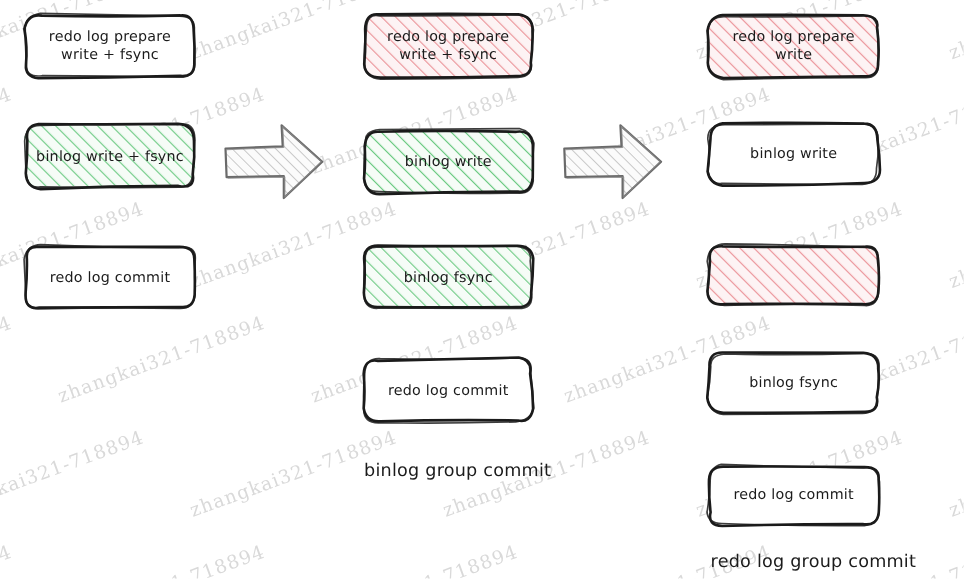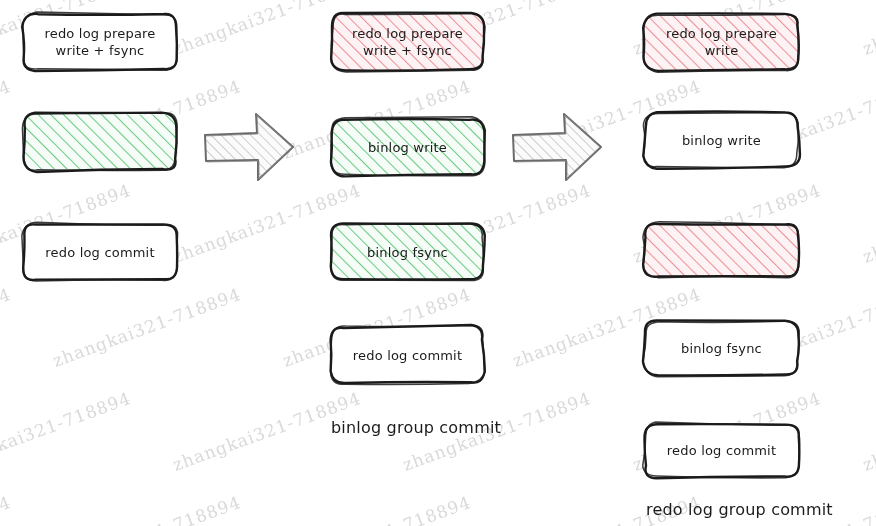--- a/index.html
+++ b/index.html
@@ -155,20 +155,21 @@
         </svg>
         <div class="label">redo log prepare
 write + fsync</div>
       </div>
       <div class="node" style="left: 22px; top: 112px; width: 156px; height: 60px;">
         <svg class="frame" viewBox="0 0 156 60" preserveAspectRatio="none">
           <path d="M13.721268861454046,0.3133796296296297 Q77.12845164609053,0.7710562414266117 140.53563443072701,1.3275394375857337 Q153.29167866941015,0.29500342935528107 153.03600823045267,12.504250685871057 Q153.41859567901236,28.43931412894376 154.22732853223593,44.37437757201646 Q152.150109739369,57.16238511659808 139.47749657064472,55.78730281207133 Q76.08632544581619,54.740339506172845 12.695154320987655,55.82203875171468 Q-0.7534962277091907,57.723285322359395 0.7741289437585733,43.165005144032925 Q-0.531517489711934,28.05973936899863 -1.2954561042524004,12.954473593964336 Q-1.0524725651577502,0.34437071330589847 13.721268861454046,0.3133796296296297 Z" transform="translate(1.5,1.5)" fill="url(#hatch-green)" stroke="none"></path>
           <path d="M11.496694101508917,-0.7719341563786009 Q75.00666666666667,-0.04068587105624133 138.51663923182443,-0.8622770919067215 Q152.7563511659808,0.09842249657064457 152.83699588477367,14.374951989026064 Q153.9038683127572,29.628957475994515 151.70467764060356,44.882962962962964 Q154.15540466392318,58.49500685871056 138.71474622770918,55.53089163237311 Q76.1070233196159,55.53514403292181 13.499300411522634,58.469355281207136 Q0.5026063100137176,57.21751714677641 -0.05030178326474619,44.01934156378601 Q1.40320987654321,29.05688614540466 1.3721124828532236,14.094430727023319 Q-0.868710562414266,0.7992866941015088 11.496694101508917,-0.7719341563786009 Z" transform="translate(1.5,1.5)" fill="none" stroke="#1b1b1b" stroke-width="2.4" stroke-linecap="round" stroke-linejoin="round"></path>
           <path d="M13.299041495198903,0.5879672496570644 Q77.29272548010974,-1.1576577503429355 141.28640946502057,-0.5025454389574759 Q153.57415380658435,-1.7924245541838135 153.6278926611797,13.232662037037038 Q153.0622419410151,28.62917524005487 151.7926268861454,44.0256884430727 Q151.31531378600823,55.936544067215365 140.3312294238683,56.767891803840875 Q76.84795867626886,57.56605795610425 13.36468792866941,56.36544495884774 Q1.3254552469135803,58.6622719478738 0.20658264746227717,43.42822445130315 Q-0.6055924211248286,29.06012860082304 -1.0813580246913579,14.692032750342936 Q-0.21208847736625508,0.3680924211248286 13.299041495198903,0.5879672496570644 Z" transform="translate(1.5,1.5)" fill="none" stroke="#1b1b1b" stroke-width="1.5" stroke-linecap="round" stroke-linejoin="round" opacity="0.85"></path>
         </svg>
+        <div class="label">binlog write + fsync</div>
       </div>
       <div class="node" style="left: 22px; top: 222px; width: 156px; height: 60px;">
         <svg class="frame" viewBox="0 0 156 60" preserveAspectRatio="none">
           <path d="M13.844861111111111,-0.9551063100137173 Q76.2963854595336,-1.1595370370370368 138.7479098079561,0.10082304526748964 Q153.9820404663923,0.9500771604938272 153.34684327846364,13.981032235939644 Q153.45936899862826,28.917227366255144 152.9725257201646,43.853422496570644 Q153.38275548696845,56.00048353909465 140.87433984910837,55.826635802469134 Q76.30281893004116,56.29966392318244 11.731298010973937,56.594499314128946 Q0.47698902606310006,56.06663065843622 0.6298199588477366,44.94713648834019 Q-0.6765466392318243,29.447940672153635 1.1081772976680382,13.948744855967078 Q-0.3685922496570645,-0.4848148148148148 13.844861111111111,-0.9551063100137173 Z" transform="translate(1.5,1.5)" fill="#ffffff" stroke="none"></path>
           <path d="M11.637942386831275,0.9783676268861456 Q75.65573388203018,0.9529218106995887 139.67352537722908,0.9357613168724281 Q153.54533607681756,0.8470781893004116 153.19223593964335,12.862702331961591 Q153.95046639231825,28.575144032921813 153.47061728395062,44.28758573388203 Q152.3641426611797,57.16711934156378 140.31113854595336,55.57584362139918 Q76.35444444444444,55.71722908093279 12.397750342935527,56.152167352537724 Q-1.291124828532236,58.5241975308642 -0.2152263374485596,42.85606310013718 Q1.2374622770919068,27.44340192043896 0.9191220850480111,12.030740740740741 Q-0.08713305898491086,-0.14835390946502064 11.637942386831275,0.9783676268861456 Z" transform="translate(1.5,1.5)" fill="none" stroke="#1b1b1b" stroke-width="2.4" stroke-linecap="round" stroke-linejoin="round"></path>
           <path d="M13.466773834019204,-1.1335493827160494 Q76.1634927983539,1.9222513717421121 138.8602117626886,1.632625171467764 Q154.51107338820302,-0.9033959190672154 154.04974022633746,11.436865569272976 Q153.11757716049382,27.377771776406036 153.88968021262002,43.3186779835391 Q152.98819015775035,58.15967764060357 138.42694530178326,56.821272290809326 Q75.24177126200274,55.88228395061728 12.056597222222223,57.41378429355281 Q-0.8046004801097393,56.41395490397805 0.01073473936899878,45.84683127572016 Q-0.8024176954732509,29.04411608367627 -1.619284122085048,12.241400891632374 Q0.7160348079561043,-0.7572307956104252 13.466773834019204,-1.1335493827160494 Z" transform="translate(1.5,1.5)" fill="none" stroke="#1b1b1b" stroke-width="1.5" stroke-linecap="round" stroke-linejoin="round" opacity="0.85"></path>
         </svg>
         <div class="label">redo log commit</div>
       </div>
       <div class="node" style="left: 330px; top: 12px; width: 155px; height: 60px;">

